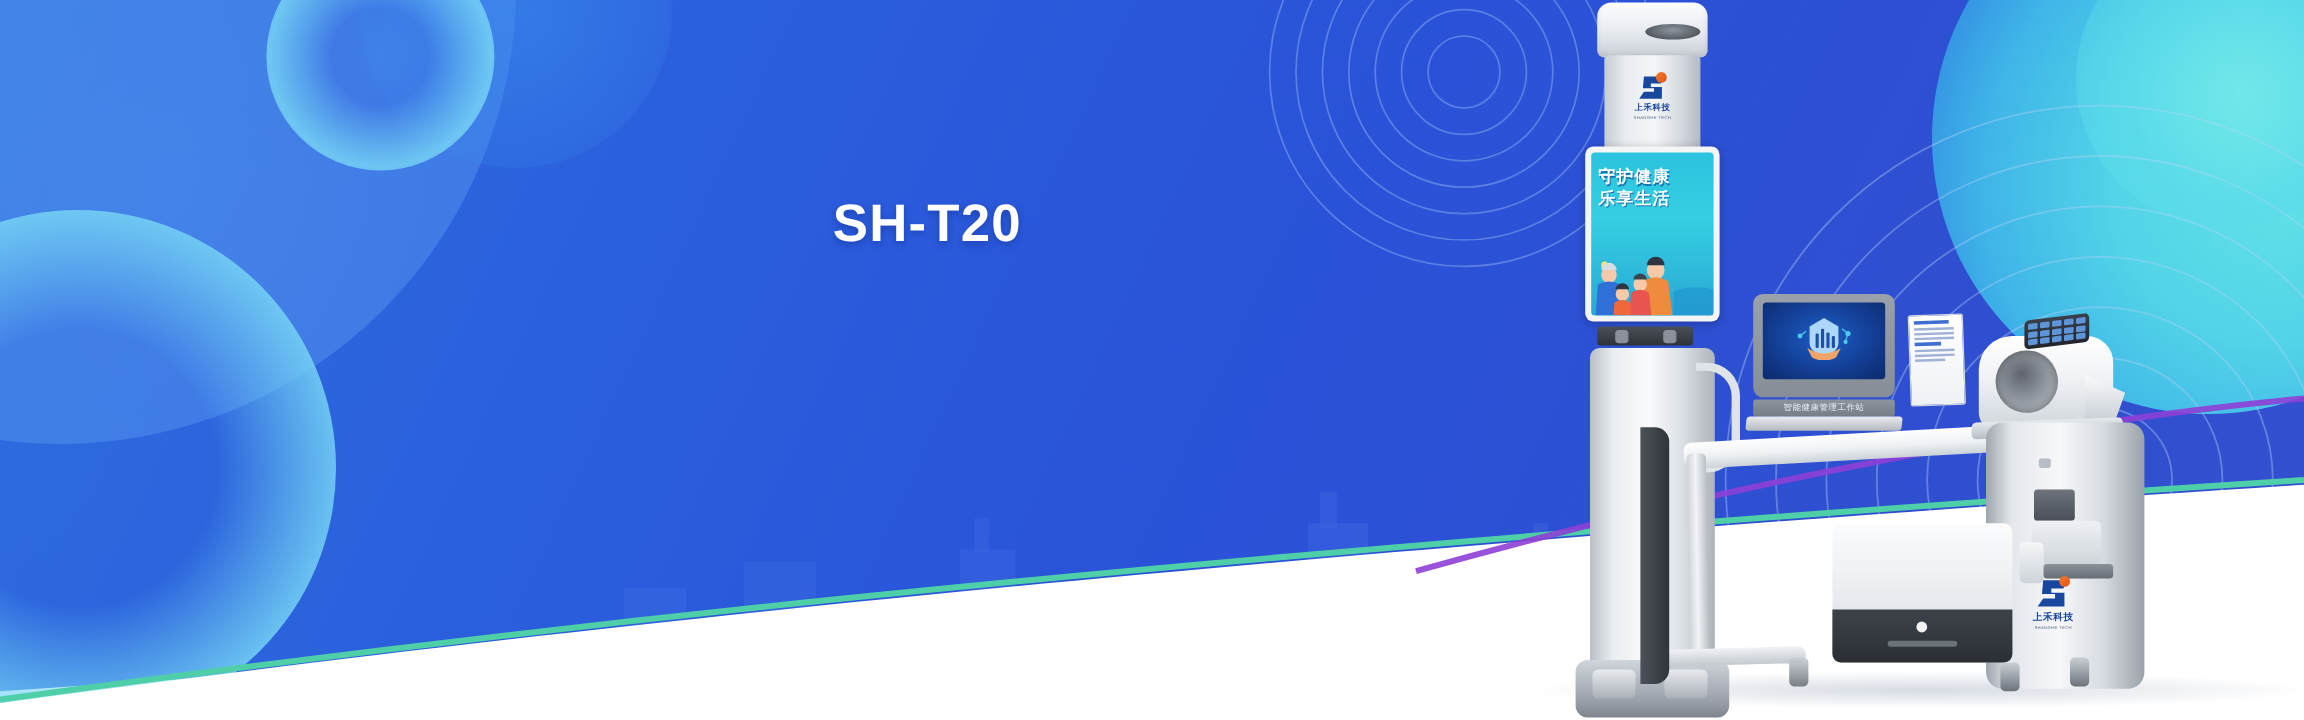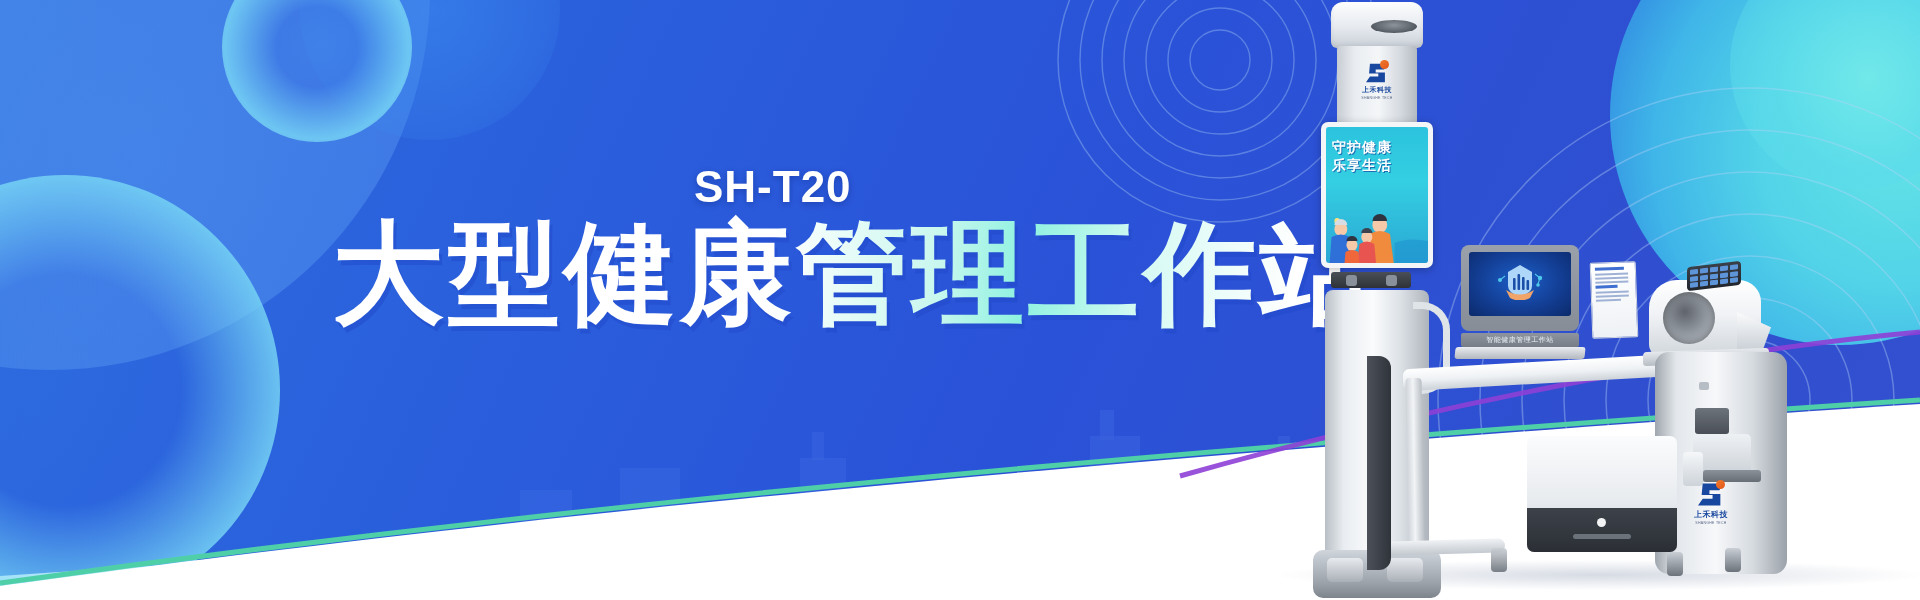--- a/index.html
+++ b/index.html
@@ -396,21 +396,20 @@
     <path d="M0,600 L0,586 C340,540 900,470 1920,404 L1920,600 Z" fill="#ffffff"></path>
 
     <path d="M0,583 C340,536 900,466 1920,400" fill="none" stroke="#4ecfa8" stroke-width="5"></path>
 
     <path d="M1920,332 C1700,352 1420,408 1180,476" fill="none" stroke="#8e3fd6" stroke-width="5" stroke-opacity="0.9"></path>
     <path d="M1920,336 C1700,358 1420,414 1180,482 L1180,600 L1920,600 Z" fill="#ffffff" fill-opacity="0"></path>
   </svg>
 
   <div class="text-wrap">
     <div class="model-code">SH-T20</div>
-    <div class="title-cn">大型健康管理工作站</div>
   </div>
 
   <div class="ground-shadow"></div>
 
   <div class="product">
 
     <div class="kiosk">
       <div class="kiosk-head">
         <div class="kiosk-head-lens"></div>
       </div>

